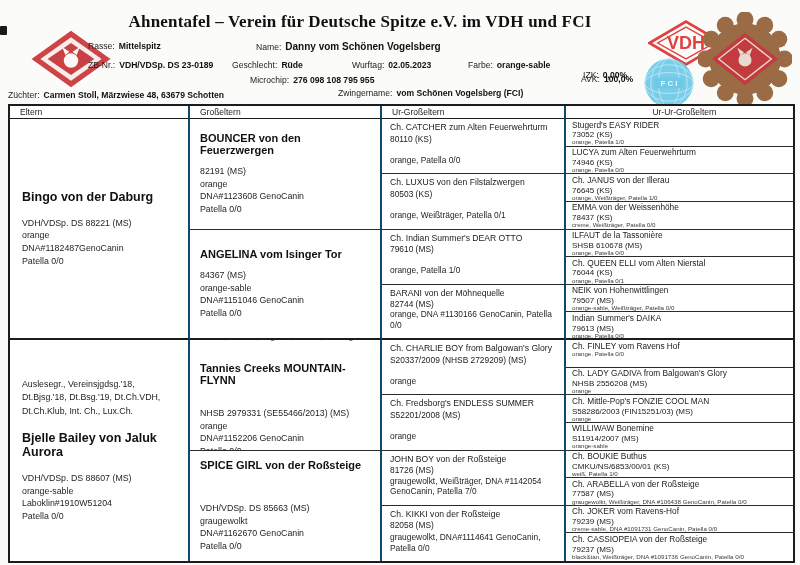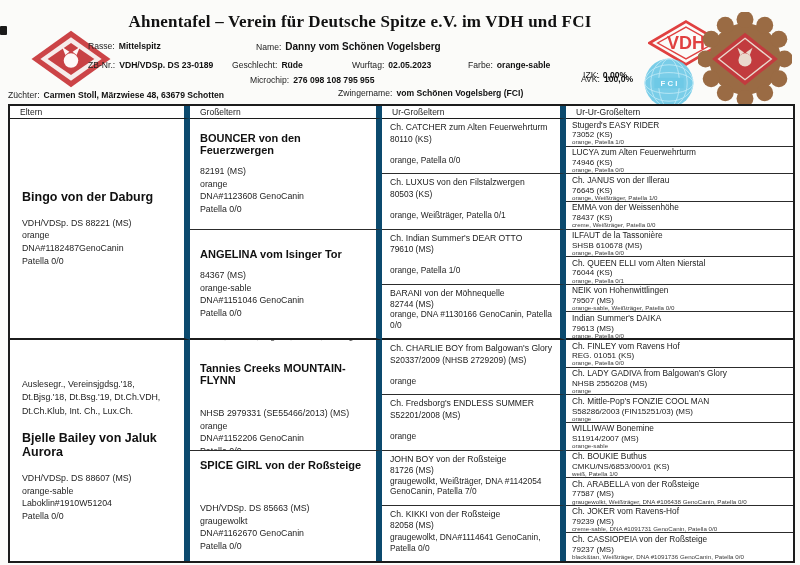--- a/index.html
+++ b/index.html
@@ -19,21 +19,21 @@
   .fld{font-size:8.6px;white-space:nowrap;color:#222;}
   .fld b{font-weight:bold;color:#111;}
   .lbl{font-weight:normal;margin-right:4px;}
   
   .ped{
     position:absolute;left:8px;top:104px;width:787px;height:459px;
     display:grid;grid-template-columns:180px 192px 184px 1fr;
     grid-template-rows:13px repeat(16,1fr);
     border:2px solid #1c1c1c;box-sizing:border-box;background:#fff;
   }
-  .cell{border-right:6px solid #0c4a6e;border-bottom:1px solid #2c2c2c;box-sizing:border-box;overflow:hidden;}
+  .cell{border-right:2px solid #0c4a6e;border-bottom:1px solid #2c2c2c;box-sizing:border-box;overflow:hidden;}
   .nr{border-right:none;} .nb{border-bottom:none;}
   .thick{border-bottom-width:2px;border-bottom-color:#1c1c1c;}
   .hcell{grid-row:1;font-size:8.5px;padding:1px 0 0 10px;border-bottom:1px solid #1c1c1c;color:#222;}
   .parent-cell{display:flex;flex-direction:column;justify-content:center;padding:8px 12px;gap:13px;}
   .grand-cell{display:flex;flex-direction:column;justify-content:center;padding:6px 10px;gap:9px;}
   .p-name{font-weight:bold;font-size:12.5px;color:#111;}
   .g-name{font-weight:bold;font-size:11px;color:#111;}
   .titles{font-size:8.8px;line-height:1.5;color:#222;}
   .g-titles{font-size:8.2px;color:#222;}
   .details{font-size:8.8px;line-height:1.45;white-space:pre-line;color:#1e1e1e;}
@@ -142,21 +142,21 @@
     <polygon points="45,46 42,38 49,43" fill="#e9d9cd"></polygon>
     <polygon points="55,46 58,38 51,43" fill="#e9d9cd"></polygon>
   </svg>
 </div>
 
 <div class="ped">
 
   <div class="cell hcell" style="grid-column:1;">Eltern</div>
   <div class="cell hcell" style="grid-column:2;">Großeltern</div>
   <div class="cell hcell" style="grid-column:3;">Ur-Großeltern</div>
-  <div class="cell hcell nr" style="grid-column:4;">Ur-Ur-Großeltern</div>
+  <div class="cell hcell nr" style="grid-column:4;text-align:center;">Ur-Ur-Großeltern</div>
 
   <div class="cell parent-cell thick" style="grid-column:1;grid-row:2 / span 8;">
     <div class="p-name">Bingo von der Daburg</div>
     <div class="details">VDH/VDSp. DS 88221  (MS)
 orange
 DNA#1182487GenoCanin
 Patella 0/0</div>
   </div>
   <div class="cell parent-cell nb" style="grid-column:1;grid-row:10 / span 8;">
     <div class="titles">Auslesegr., Vereinsjgdsg.'18, Dt.Bjsg.'18, Dt.Bsg.'19, Dt.Ch.VDH, Dt.Ch.Klub, Int. Ch., Lux.Ch.</div>
@@ -273,21 +273,20 @@
     <div class="uu-reg">79507 (MS)</div>
     <div class="uu-info">orange-sable, Weißträger, Patella 0/0</div>
   </div>
   <div class="cell uu-cell nr thick" style="grid-column:4;grid-row:9;">
     <div class="uu-name">Indian Summer's DAIKA</div>
     <div class="uu-reg">79613 (MS)</div>
     <div class="uu-info">orange, Patella 0/0</div>
   </div>
   <div class="cell uu-cell nr" style="grid-column:4;grid-row:10;">
     <div class="uu-name">Ch. FINLEY vom Ravens Hof</div>
-    <div class="uu-reg">REG. 01051 (KS)</div>
     <div class="uu-info">orange, Patella 0/0</div>
   </div>
   <div class="cell uu-cell nr" style="grid-column:4;grid-row:11;">
     <div class="uu-name">Ch. LADY GADIVA from Balgowan's Glory</div>
     <div class="uu-reg">NHSB 2556208 (MS)</div>
     <div class="uu-info">orange</div>
   </div>
   <div class="cell uu-cell nr" style="grid-column:4;grid-row:12;">
     <div class="uu-name">Ch. Mittle-Pop's FONZIE COOL MAN</div>
     <div class="uu-reg">S58286/2003 (FIN15251/03) (MS)</div>

